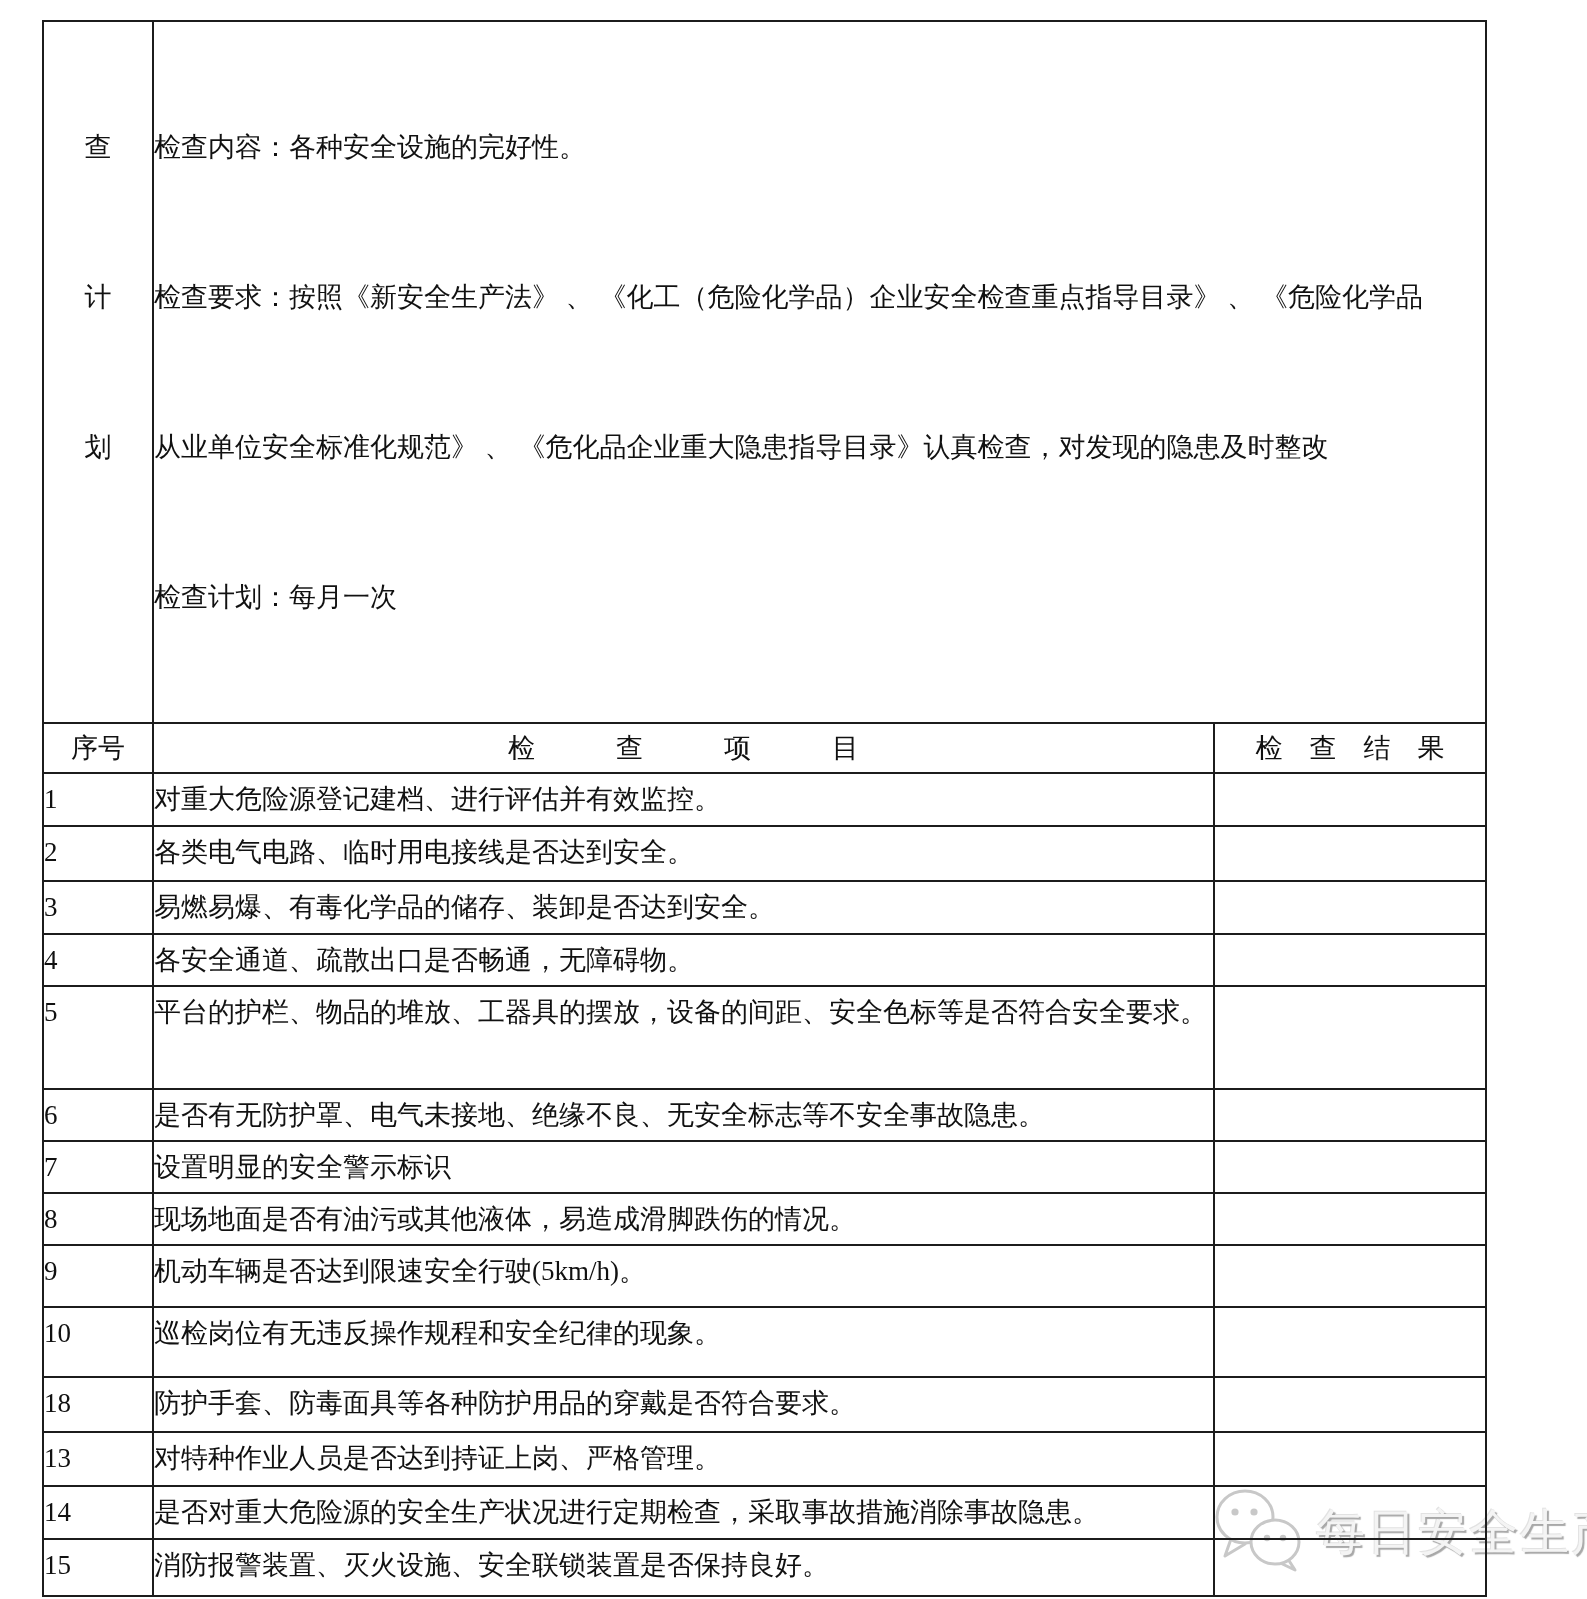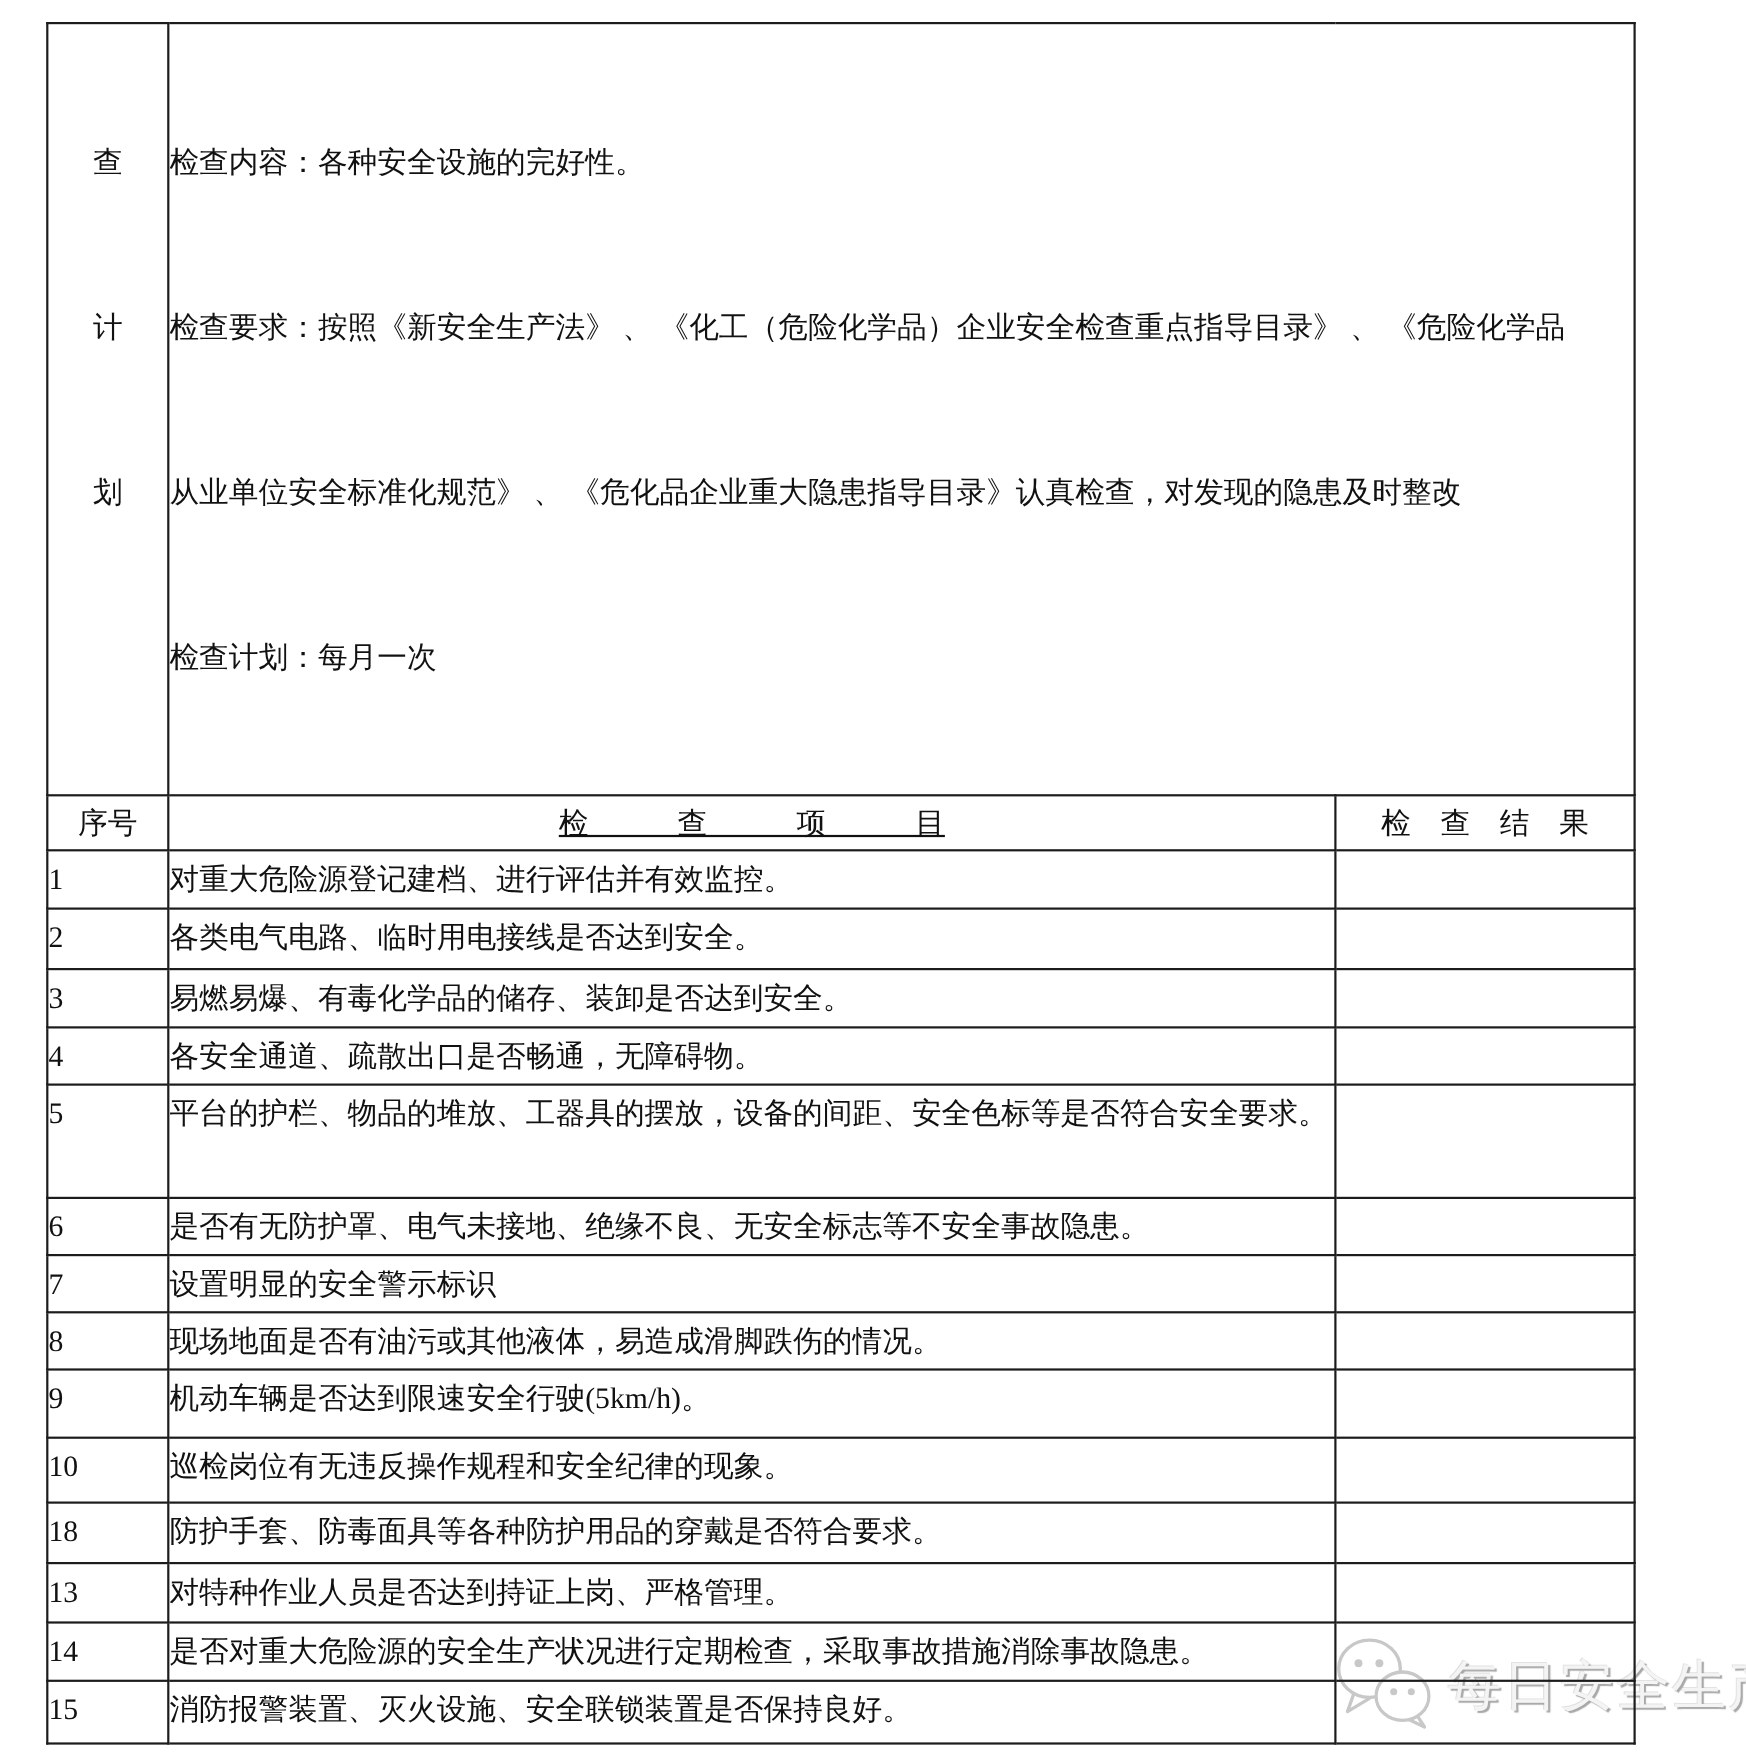--- a/index.html
+++ b/index.html
@@ -31,40 +31,40 @@
   
   td.plan-label{
     text-align:center;padding-top:14px;line-height:43px;
     vertical-align:top;
   }
   td.plan-text{padding:12px 14px 0 16px;line-height:43px;}
   .plan-line{white-space:pre-wrap;}
   
   tr.head-row td{vertical-align:middle;line-height:48px;text-align:center;}
   td.h-no{padding-left:13px;}
-  td.h-item{padding-left:48px;text-decoration:underline;}
+  td.h-item{padding-left:48px;}
   td.h-result{padding-left:22px;}
   
   td.no{padding-left:14px;}
   td.item{padding:0 12px 0 12px;border-radius:15px;}
   td.result{background:transparent;}
 
   
   table.doc tr:nth-child(1){height:170px;}
   table.doc tr:nth-child(2){height:50px;}
   table.doc tr:nth-child(3){height:53px;}
   table.doc tr:nth-child(4){height:55px;}
   table.doc tr:nth-child(5){height:53px;}
   table.doc tr:nth-child(6){height:52px;}
   table.doc tr:nth-child(7){height:103px;}
   table.doc tr:nth-child(8){height:47px;}
   table.doc tr:nth-child(9){height:48px;}
   table.doc tr:nth-child(10){height:47px;}
   table.doc tr:nth-child(11){height:62px;}
-  table.doc tr:nth-child(12){height:59px;padding-left:30px;}
+  table.doc tr:nth-child(12){height:70px;padding-left:30px;}
   table.doc tr:nth-child(13){height:55px;}
   table.doc tr:nth-child(14){height:54px;}
   table.doc tr:nth-child(15){height:53px;}
   table.doc tr:nth-child(16){height:57px;}
   table.doc tr:nth-child(17){height:66px;}
   table.doc tr:nth-child(18){height:72px;}
   table.doc tr:nth-child(19){height:81px;}
   table.doc tr:nth-child(20){height:321px;}
 
   

